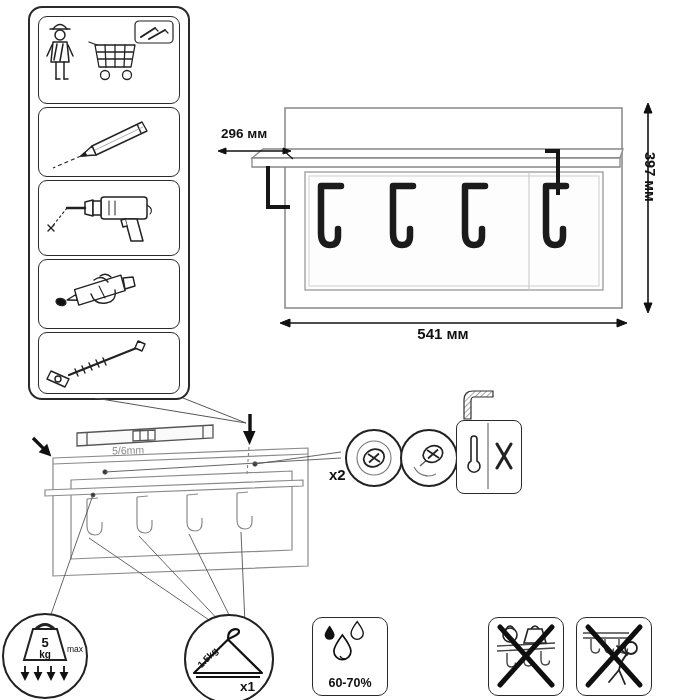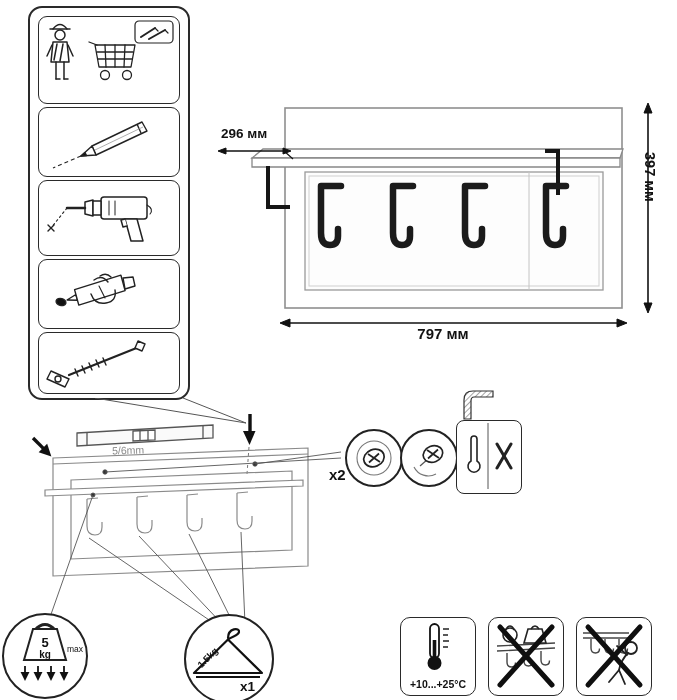--- a/index.html
+++ b/index.html
@@ -164,21 +164,21 @@
 
     <g stroke="#111" fill="#111">
       <line x1="74" y1="228" x2="403" y2="228" stroke-width="1.6"></line>
       <polygon points="75,224 75,232 65,228"></polygon>
       <polygon points="402,224 402,232 412,228"></polygon>
     </g>
   </svg>
 
   <div class="abs lbl" style="left:221px;top:126px;font-size:13.5px;">296 мм</div>
   <div class="abs lbl" style="left:658px;top:152px;font-size:14.5px;transform:rotate(90deg);transform-origin:left top;white-space:nowrap;">397 мм</div>
-  <div class="abs lbl" style="left:398px;top:325px;width:90px;text-align:center;font-size:15px;">797 мм</div>
+  <div class="abs lbl" style="left:398px;top:325px;width:90px;text-align:center;font-size:15px;">541 мм</div>
 
   <svg class="abs" style="left:25px;top:398px;" width="320" height="235" viewBox="0 0 320 235">
     <g stroke="#555" stroke-width="1" fill="none">
       <path d="M70,0 L221,25"></path>
         <path d="M158,0 L221,25"></path>
     </g>
     <g fill="#111">
       <rect x="223.3" y="16" width="3.4" height="18"></rect>
       <polygon points="218,33 230.5,33 224.5,47"></polygon>
     </g>
@@ -283,35 +283,30 @@
   <div class="abs circle" style="left:184px;top:614px;width:86px;height:86px;">
     <svg width="84" height="84" viewBox="0 0 84 84" style="margin:0px;">
       <path d="M42,22 C42,12 54,11 53,16 C52.2,19.8 46.5,20 42,23.5" fill="none" stroke="#111" stroke-width="2.2" stroke-linecap="round"></path>
       <polygon points="42,23.5 8,57 76,57" fill="none" stroke="#111" stroke-width="2.2" stroke-linejoin="round"></polygon>
       <line x1="10" y1="61" x2="74" y2="61" stroke="#111" stroke-width="2.2"></line>
       <text x="24" y="44" transform="rotate(-45 24 44)" text-anchor="middle" font-size="9.5" font-weight="bold">1.5kg</text>
       <text x="54" y="75" font-size="13.5" font-weight="bold">x1</text>
     </svg>
   </div>
 
-
-  <div class="abs infobox" style="left:400px;top:617px;width:74px;height:77px;">
-    <svg class="abs" style="left:2px;top:2px;" width="70" height="52" viewBox="0 0 70 52">
-      <rect x="27" y="4" width="9" height="34" rx="4.5" fill="none" stroke="#111" stroke-width="1.8"></rect>
-      <rect x="29.7" y="20" width="3.6" height="20" fill="#111"></rect>
-      <circle cx="31.5" cy="43" r="7" fill="#111"></circle>
-      <g stroke="#111" stroke-width="1.4">
-        <line x1="40" y1="9" x2="46" y2="9"></line>
-        <line x1="40" y1="15" x2="45" y2="15"></line>
-        <line x1="40" y1="21" x2="46" y2="21"></line>
-        <line x1="40" y1="27" x2="45" y2="27"></line>
-      </g>
-    </svg>
-    <div class="boxlabel" style="font-size:10.5px;">+10...+25°C</div>
-  </div>
+  <div class="abs infobox" style="left:312px;top:617px;width:74px;height:77px;">
+    <svg class="abs" style="left:2px;top:2px;" width="70" height="50" viewBox="0 0 70 50">
+      <path d="M12,1 C12,1 3,13 3,18 A9,9 0 0 0 21,18 C21,13 12,1 12,1 Z" transform="translate(8,5) scale(0.55)" fill="#111"></path>
+      <path d="M12,1 C12,1 3,13 3,18 A9,9 0 0 0 21,18 C21,13 12,1 12,1 Z" transform="translate(34,1) scale(0.68)" fill="none" stroke="#111" stroke-width="2"></path>
+      <path d="M12,1 C12,1 3,13 3,18 A9,9 0 0 0 21,18 C21,13 12,1 12,1 Z" transform="translate(16,14) scale(0.95)" fill="none" stroke="#111" stroke-width="1.8"></path>
+      <path d="M25,36 a6,6 0 0 0 5,3" fill="none" stroke="#111" stroke-width="1.3"></path>
+    </svg>
+    <div class="boxlabel" style="font-size:12.5px;">60-70%</div>
+  </div>
+
 
   <div class="abs infobox" style="left:488px;top:617px;width:74px;height:77px;">
     <svg class="abs" style="left:2px;top:2px;" width="70" height="72" viewBox="0 0 70 72">
       <g stroke="#444" stroke-width="1.4" fill="none">
         <line x1="6" y1="26" x2="64" y2="23"></line>
         <line x1="6" y1="31" x2="64" y2="28"></line>
         <path d="M16,33 v9 q0,5 4.5,5 q4,0 4,-4.5"></path>
         <path d="M33,32 v9 q0,5 4.5,5 q4,0 4,-4.5"></path>
         <path d="M50,31 v9 q0,5 4.5,5 q4,0 4,-4.5"></path>
       </g>

